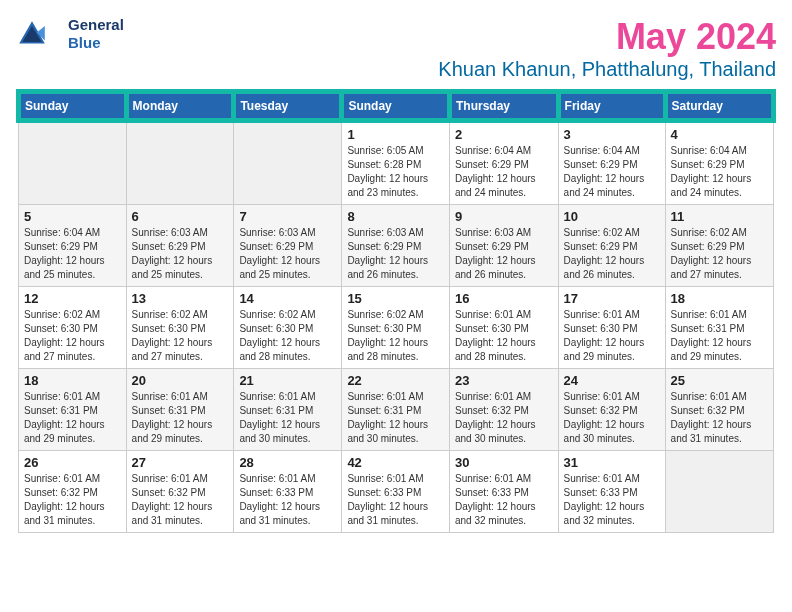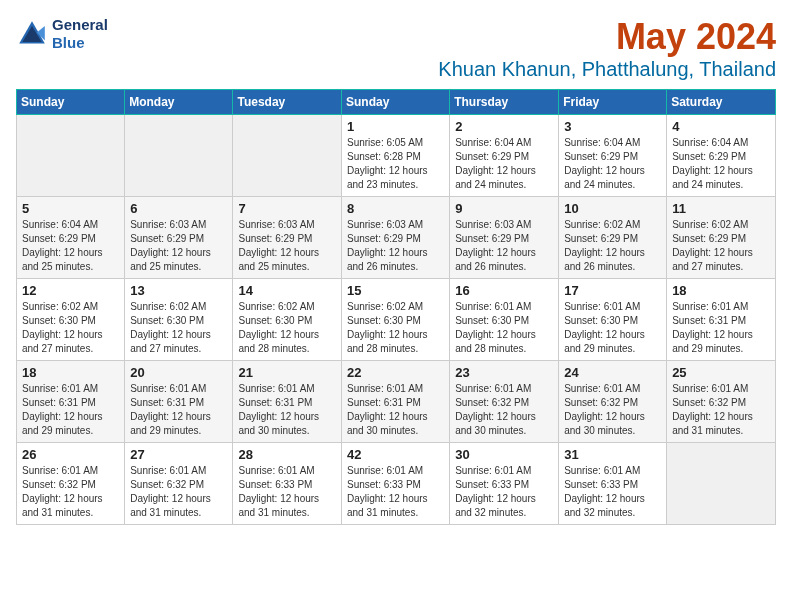--- a/index.html
+++ b/index.html
@@ -12,57 +12,57 @@
     }
     .header {
       display: flex;
       justify-content: space-between;
       align-items: flex-start;
       margin-bottom: 8px;
     }
     .logo {
       display: flex;
       align-items: center;
-      gap: 4px;
+      gap: 20px;
     }
     .logo-text {
       font-size: 15px;
       font-weight: bold;
       color: #1a3a6b;
       line-height: 1.2;
     }
     .logo-blue { color: #2566b0; }
     .logo-icon {
       width: 32px;
       height: 32px;
     }
     .title-block {
       text-align: right;
     }
     .month-title {
       font-size: 36px;
       font-weight: bold;
-      color: #c2410c;
+      color: #ec4899;
     }
     .location-title {
       font-size: 20px;
       color: #0369a1;
     }
     table {
       width: 100%;
       border-collapse: collapse;
     }
     thead tr th {
       background: #2566b0;
       color: #fff;
       font-size: 12px;
       font-weight: bold;
       padding: 5px 4px;
       text-align: left;
-      border: 1px solid #14b8a6;
+      border: 5px solid #14b8a6;
     }
     tbody tr td {
       vertical-align: top;
       border: 1px solid #ccc;
       padding: 4px 5px;
       font-size: 10.5px;
       color: #222;
       width: 113px;
       min-height: 70px;
       background: #fff;

